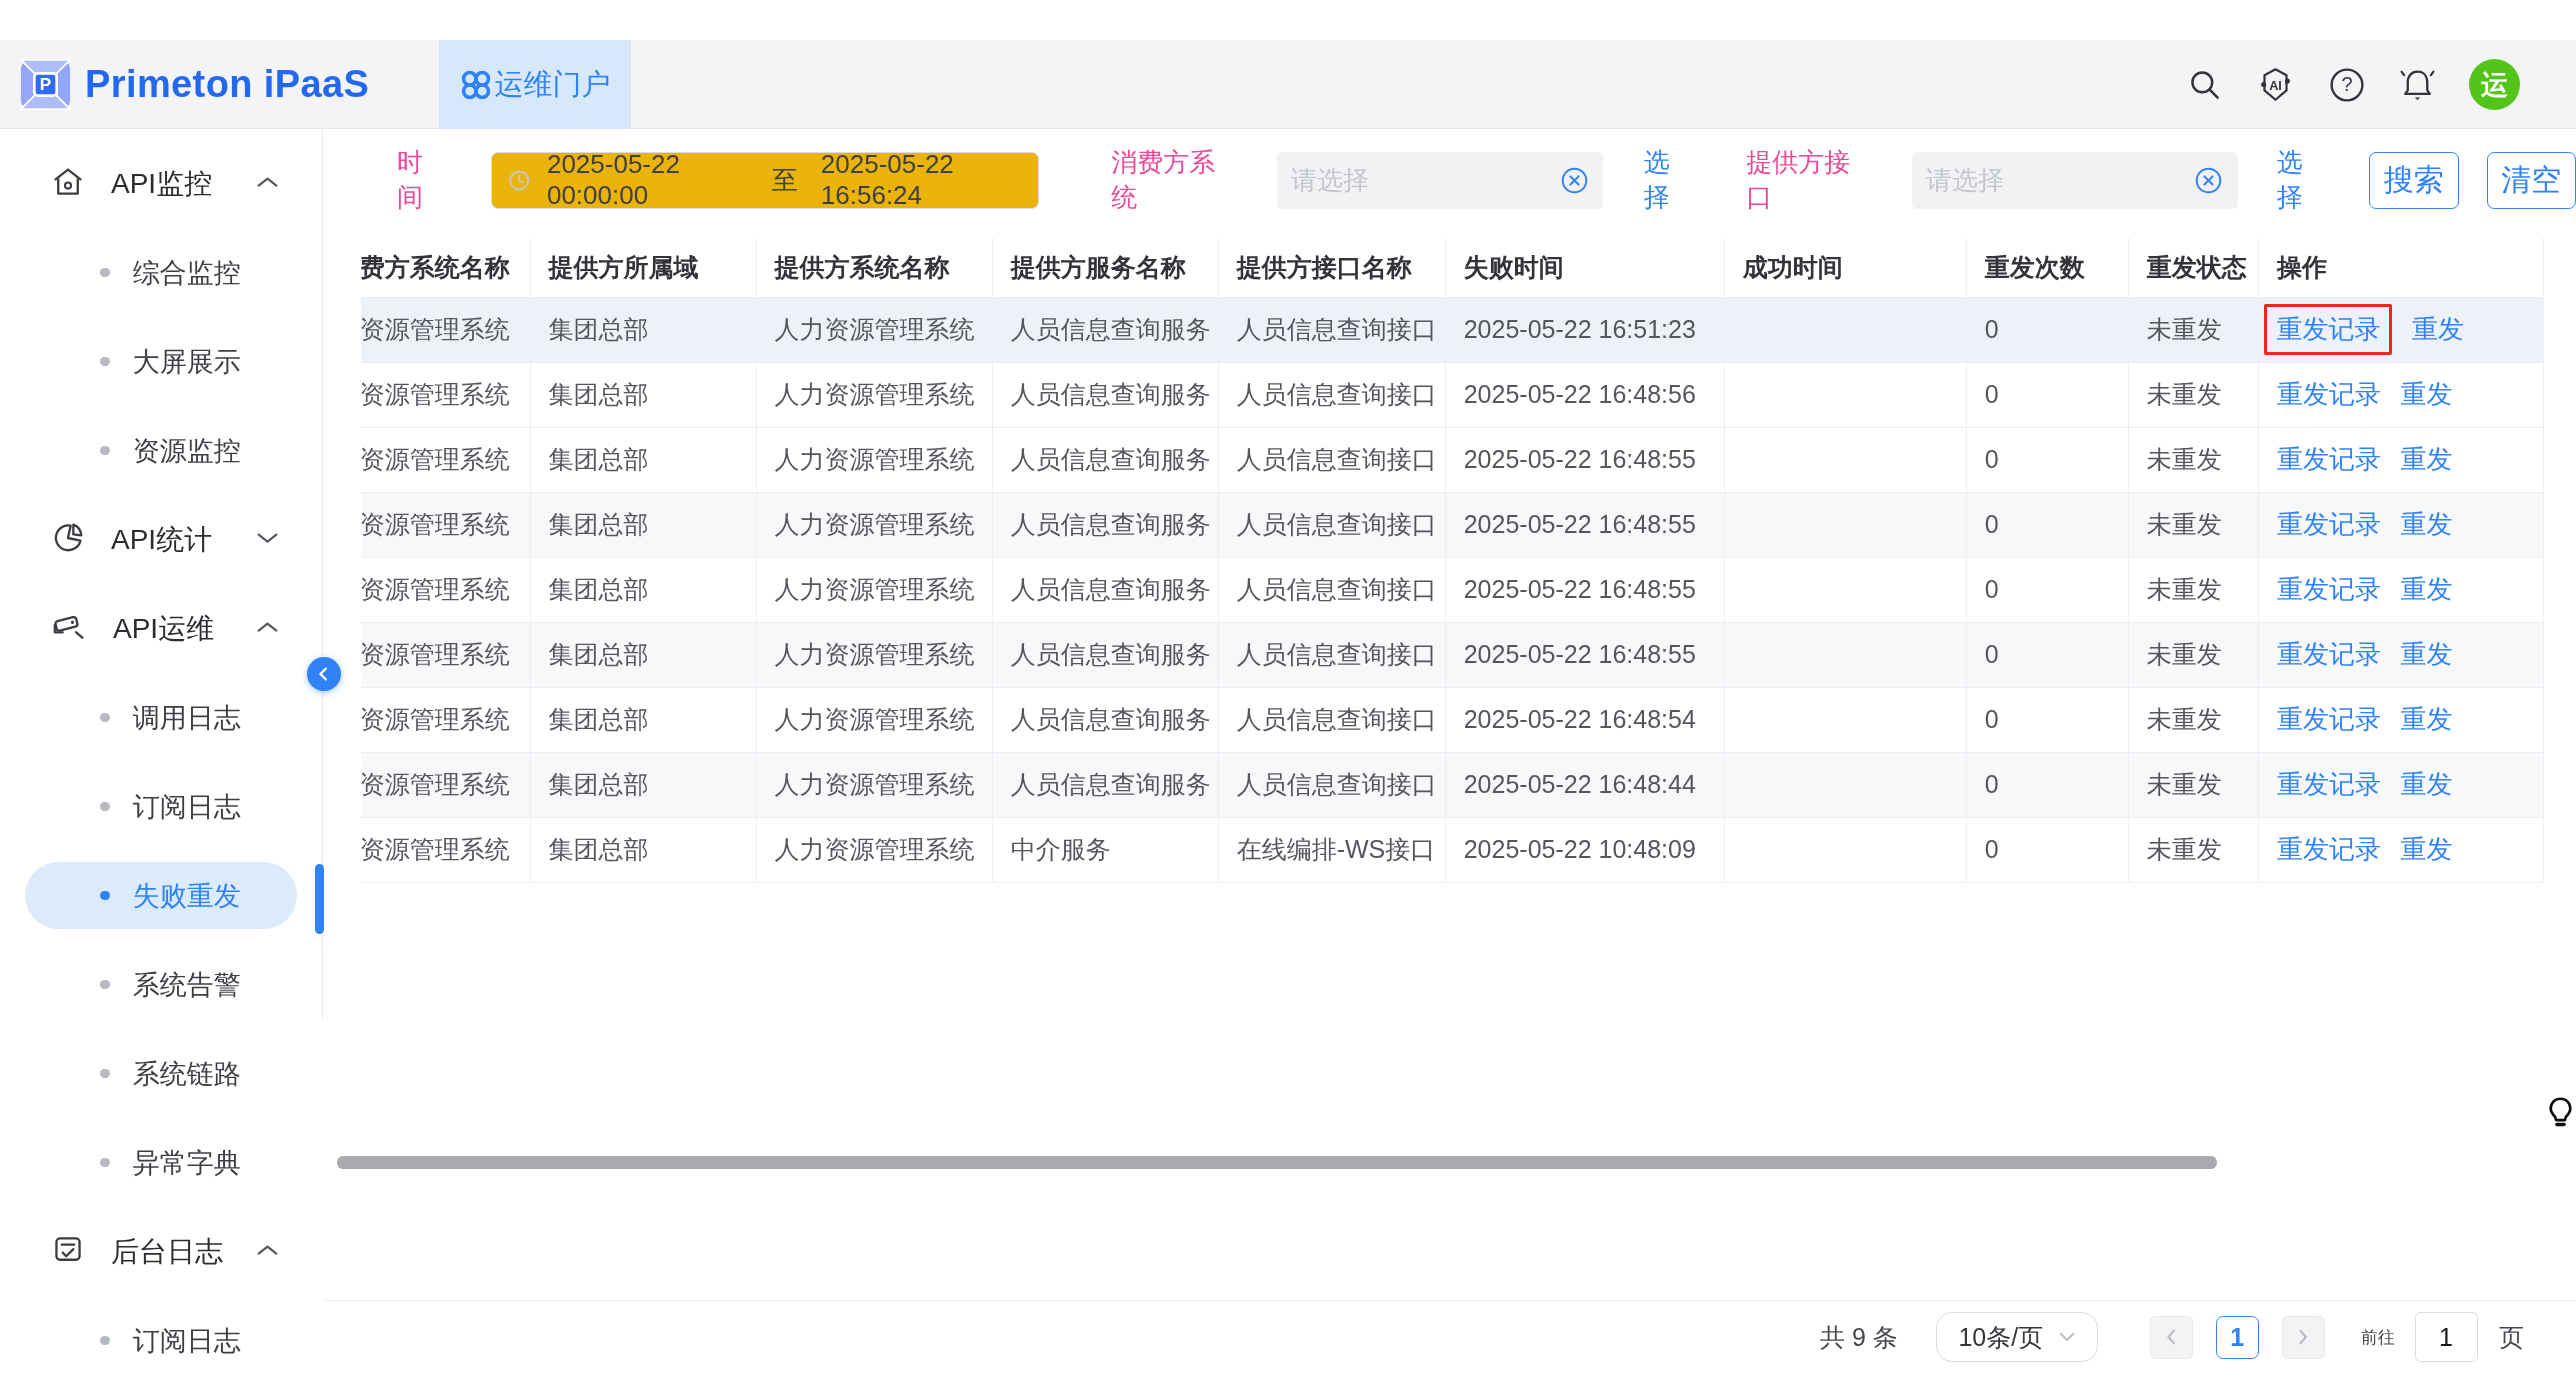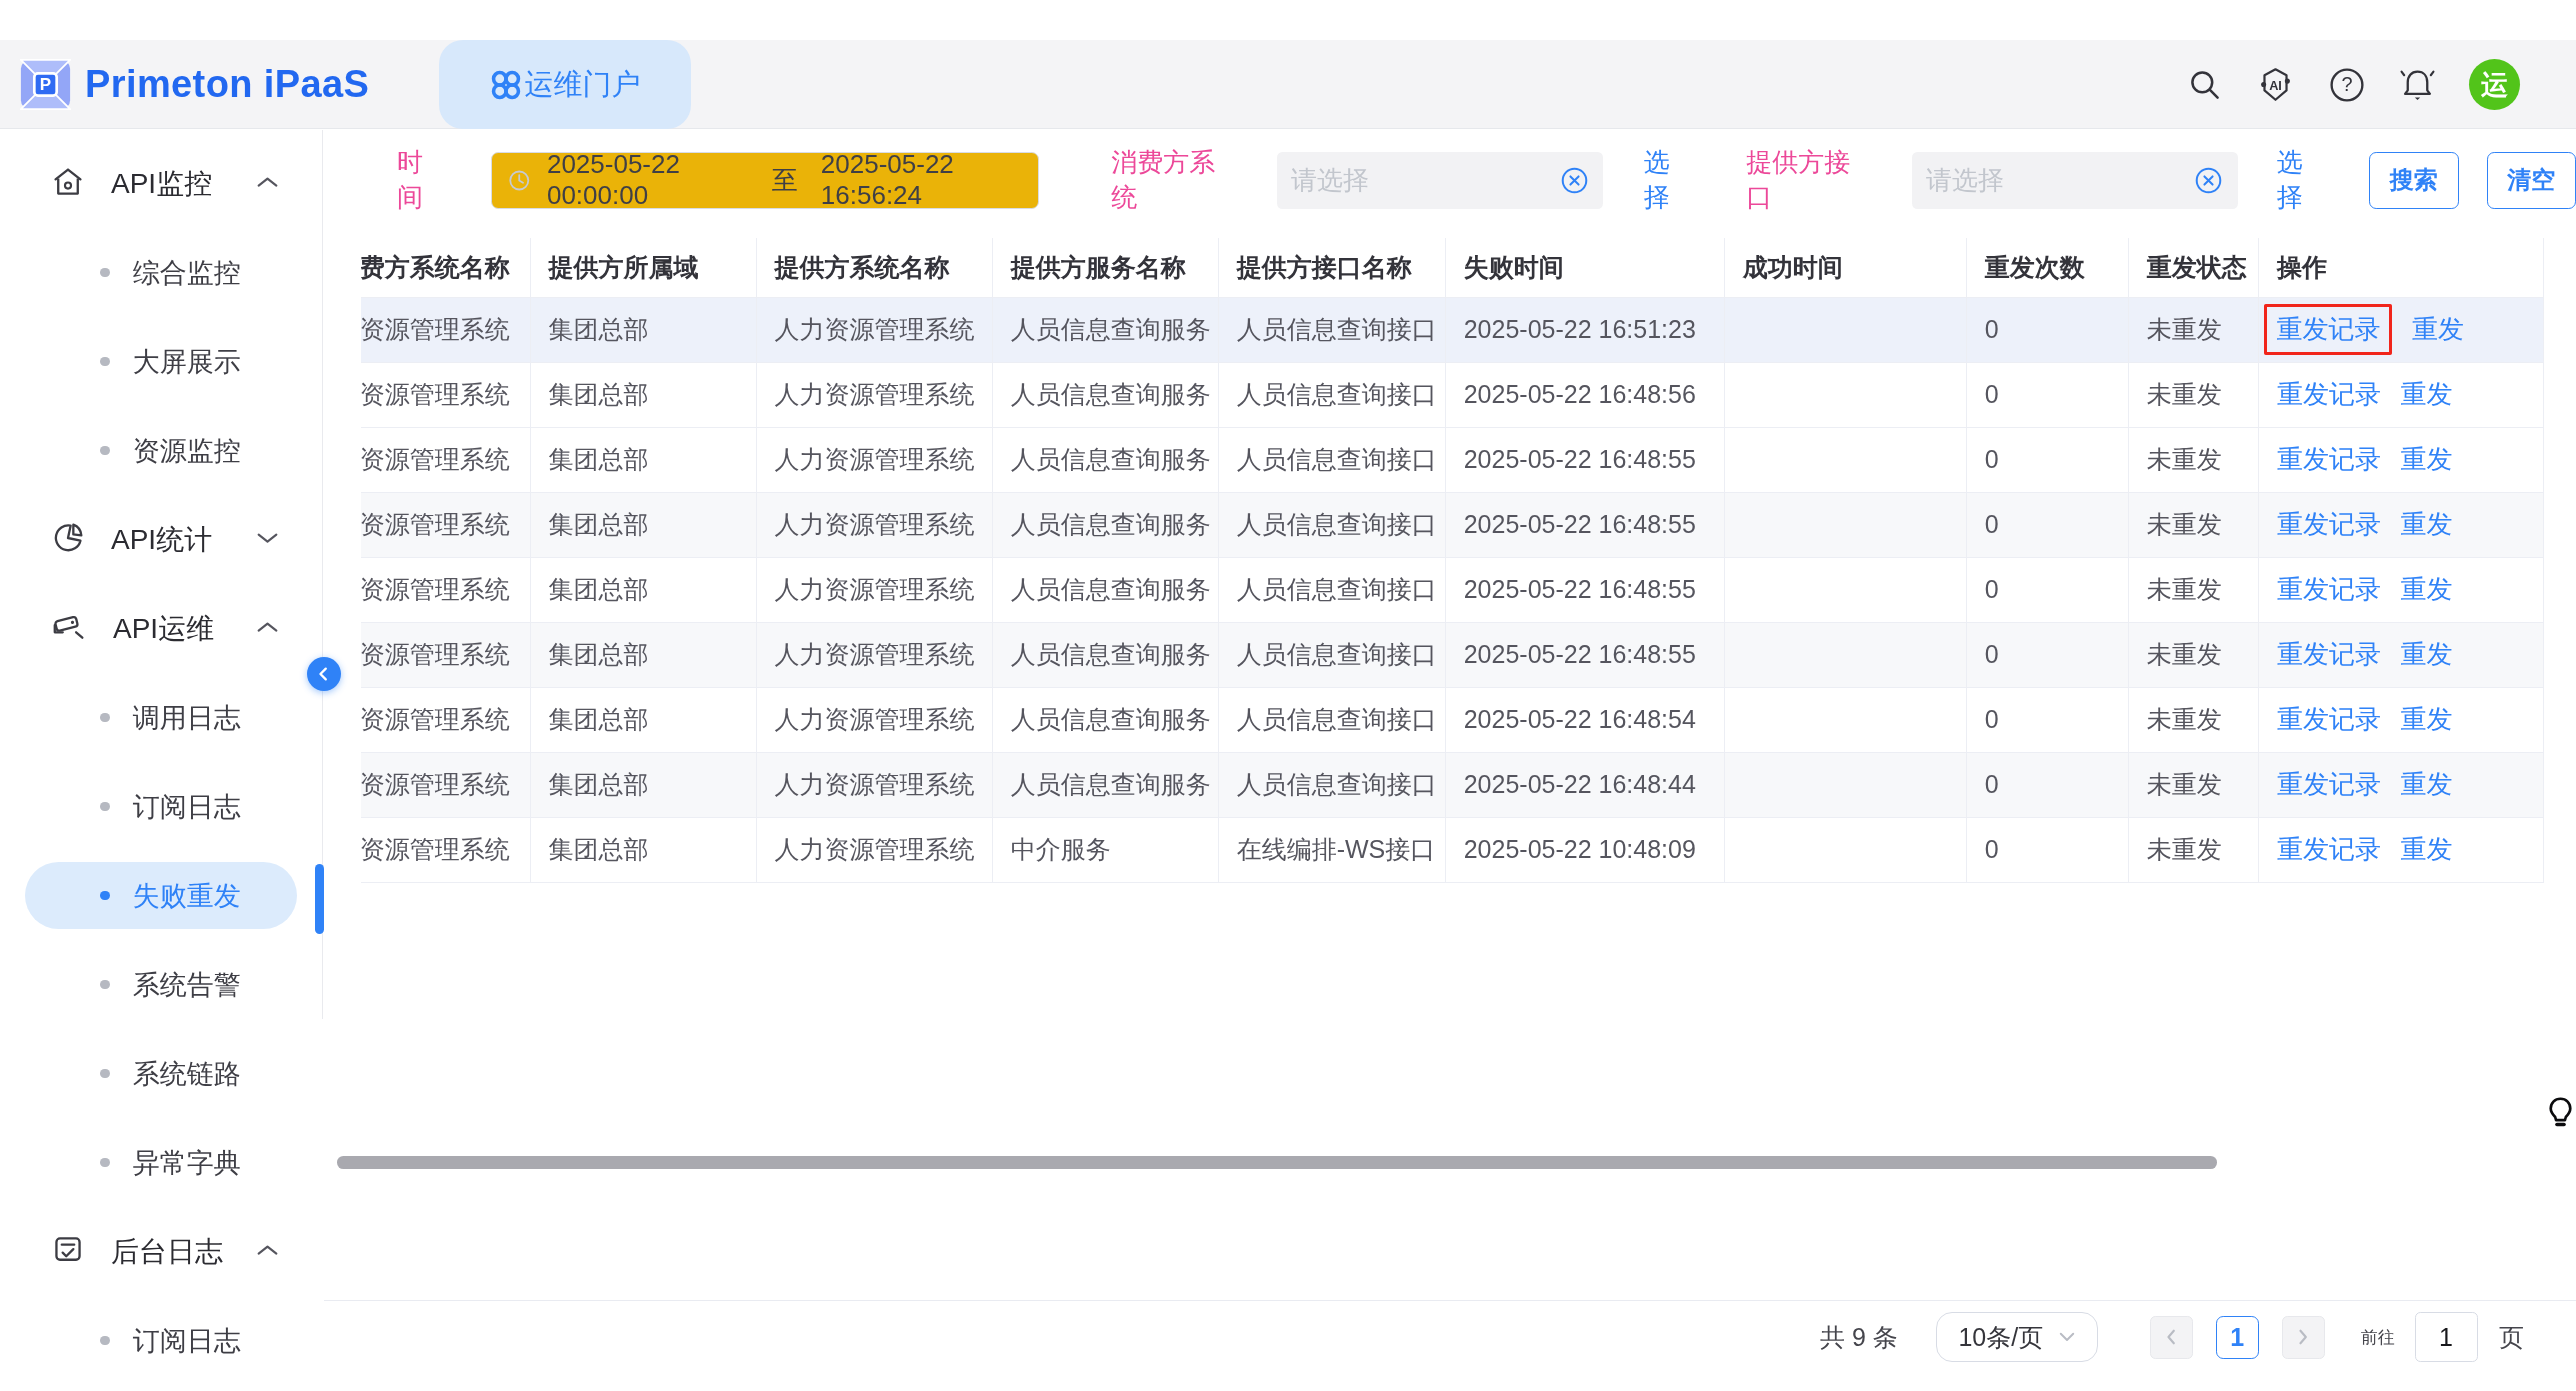--- a/index.html
+++ b/index.html
@@ -2,23 +2,23 @@
 <html style="font-size:14.3px"><head>
 <meta charset="utf-8">
 <style>
   * { margin:0; padding:0; box-sizing:border-box; }
   html,body { width:2576px; height:1391px; overflow:hidden; background:#fff;
     font-family:"Liberation Sans","DejaVu Sans",sans-serif; }
   .topbar { position:absolute; left:0; top:40px; width:2576px; height:89px;
     background:#f4f4f6; border-bottom:0.9px solid #e6e8ec; }
   .logo { position:absolute; left:19.7px; top:19px; display:flex; align-items:center; gap:14.3px; }
   .logo-name { font-size:38px; font-weight:800; color:#2268f0; letter-spacing:0.4px; }
-  .portal-tab { position:absolute; left:439px; top:0; width:252px; height:89px;
+  .portal-tab { position:absolute; left:439px; top:0; width:192px; height:89px;
     background:#d7e8fb; display:flex; align-items:center; justify-content:center; gap:3px;
-    cursor:pointer;border-radius:24px; }
+    cursor:pointer; }
   .portal-tab span { font-size:29px; color:#2f82f7; }
   .top-icons { position:absolute; right:56px; top:0; height:89px; display:flex; align-items:center; gap:32px; }
   .ticon { width:39px; height:39px; display:flex; align-items:center; justify-content:center; }
   .avatar { width:51px; height:51px; border-radius:50%; background:#52c41a; color:#fff;
     display:flex; align-items:center; justify-content:center; font-size:27px; font-weight:700; }
   .sidebar { position:absolute; left:0; top:130px; width:323px; height:889px;
     background:#fff; border-right:0.9px solid #e9eaee; padding-top:9px; }
   .side-item { height:89px; display:flex; align-items:center; position:relative; cursor:pointer; }
   .side-group { padding-left:52px; }
   .side-group .g-label { font-size:28px; color:#2b2b31; margin-left:27px; }
@@ -49,22 +49,22 @@
   .date-input .dsep { font-size:26px; color:#3f3f46; margin:0 7.2px; }
   .lbl-consumer { margin-left:72px; }
   .gray-select { margin-left:47px; width:355px; height:57px; background:#f2f2f4;
     border-radius:5.4px; display:flex; align-items:center; padding:0 14.3px; cursor:pointer; }
   .gray-select .ph { font-size:26px; color:#c2c6cd; flex:1; }
   .link { font-size:26px; color:#2f82f7; cursor:pointer; }
   .sel-link1 { margin-left:41px; }
   .lbl-provider { margin-left:55px; }
   .sel-link2 { margin-left:39px; }
   .btn { height:57px; width:98px; border:1.8px solid #2f82f7; border-radius:7.2px;
-    background:#fff; color:#2f82f7; font-size:24px; display:flex; align-items:center;
-    justify-content:center; cursor:pointer;font-weight:bold; }
+    background:#fff; color:#2f82f7; font-size:30px; display:flex; align-items:center;
+    justify-content:center; cursor:pointer; }
   .btn-search { margin-left:45px; }
   .btn-clear { margin-left:28px; }
   .table-wrap { position:absolute; left:37px; top:107px; width:2183px; }
   table { border-collapse:collapse; table-layout:fixed; width:2183px; }
   th,td { border-right:0.9px solid #eceef4; border-bottom:0.9px solid #eceef4;
     overflow:hidden; white-space:nowrap; padding:0 0 0 18px; text-align:left; }
   th { height:59px; font-size:25px; font-weight:700; color:#33333a; background:#fff; }
   td { height:65px; font-size:25px; color:#55555e; }
   tr.stripe td { background:#f7f8fa; }
   tr.hl td { background:#edf1fa; }

